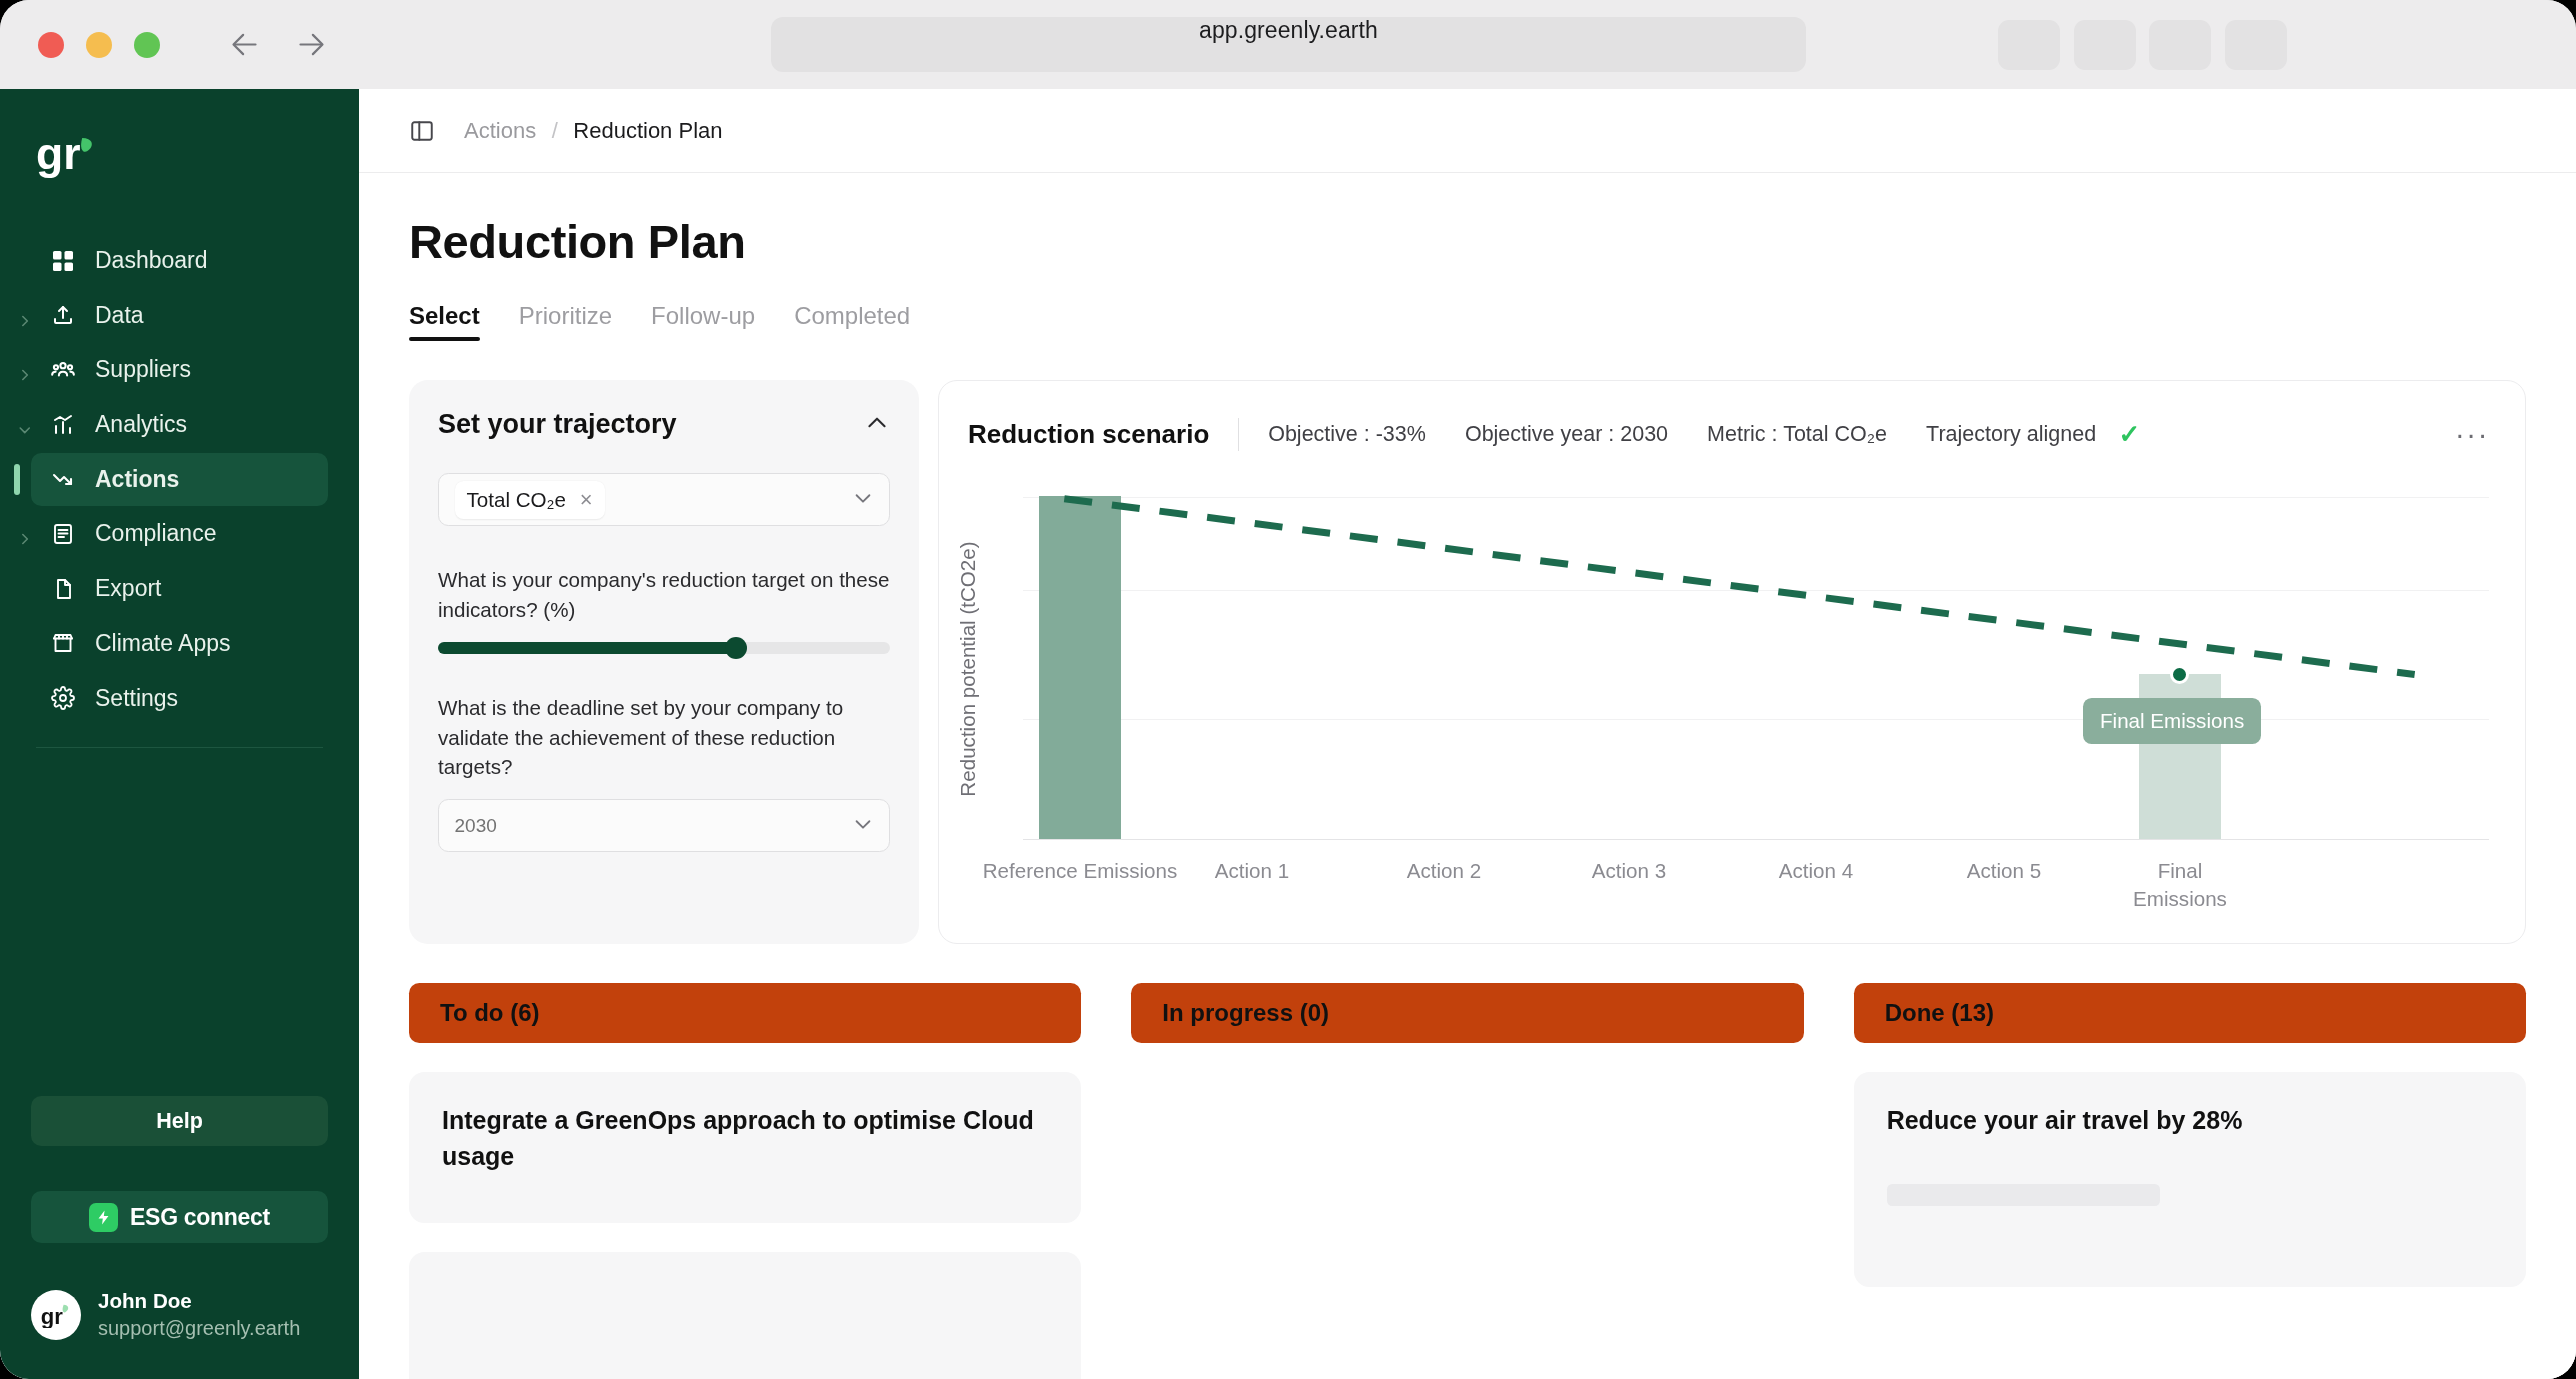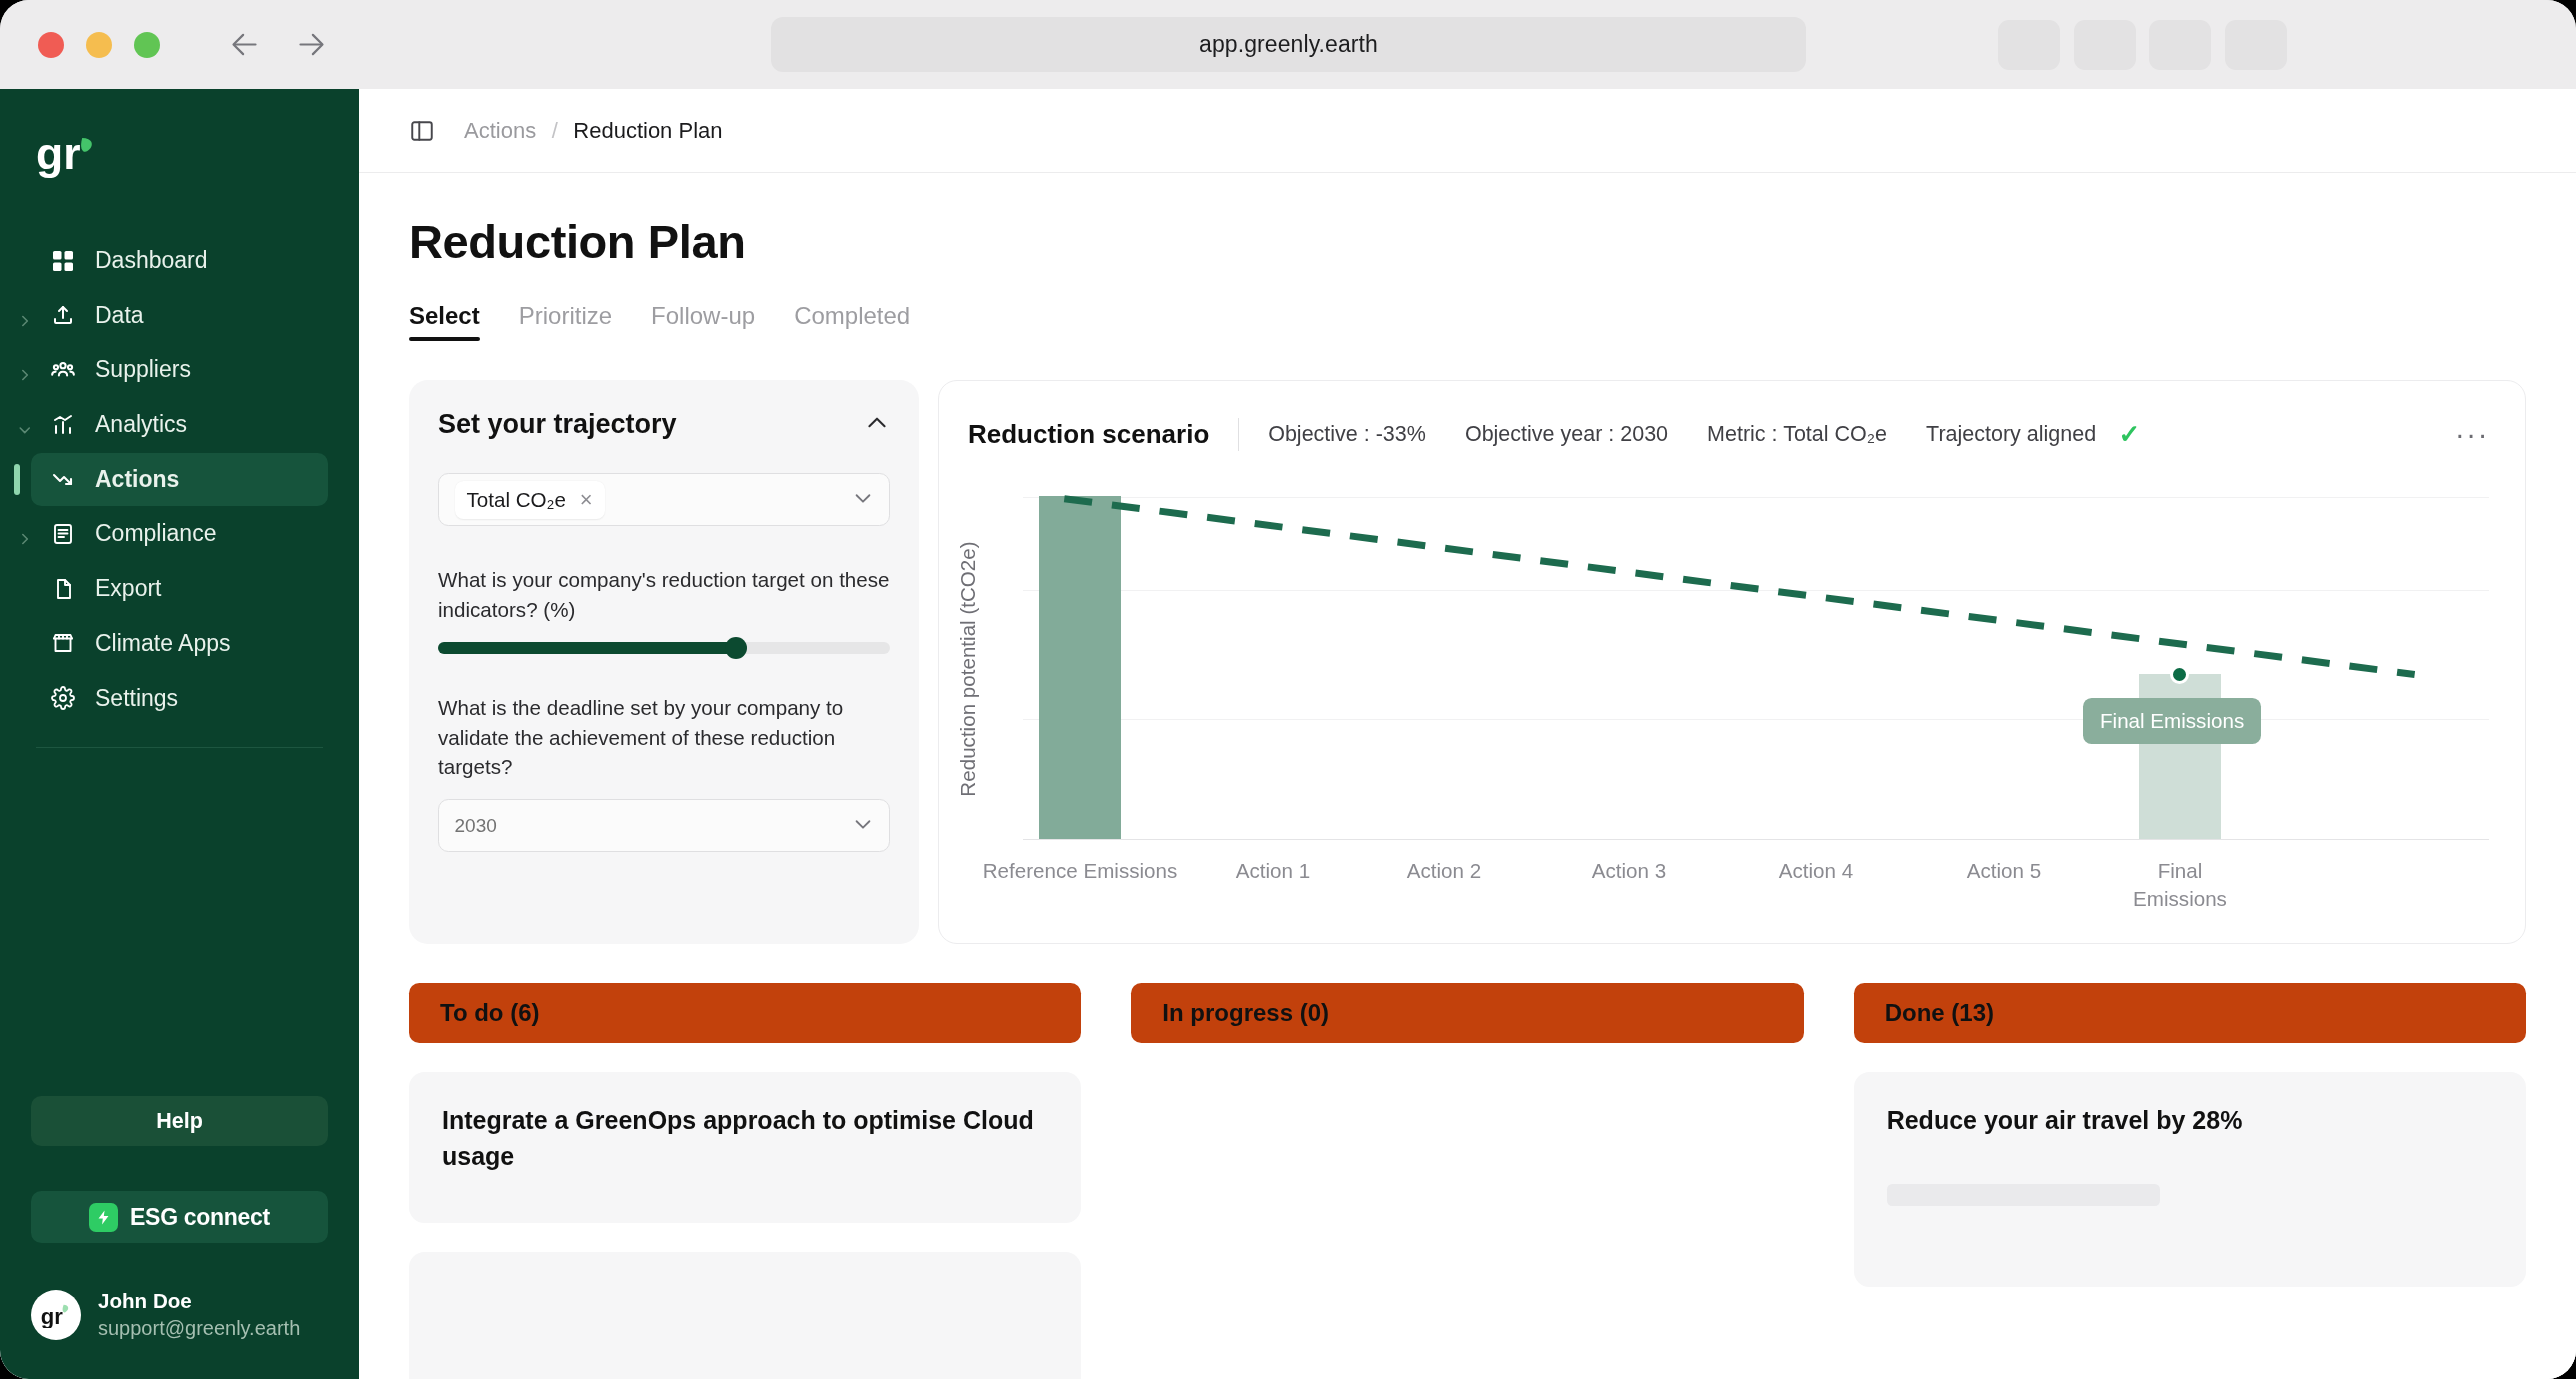--- a/index.html
+++ b/index.html
@@ -29,21 +29,21 @@
   .dot.green { background: #61c554; }
 
   .navbtns { display: flex; gap: 33px; margin-left: 67px; }
   .navbtn { width: 34px; height: 34px; display: flex; align-items: center; justify-content: center; }
   .navbtn svg { display: block; }
 
   .urlbar {
     position: absolute; left: 771px; top: 17px;
     width: 1035px; height: 55px;
     background: #e2e1e2; border-radius: 12px;
-    display: flex; align-items: center; justify-content: center;
+    display: flex; justify-content: center;
   }
   .urltext { font-size: 23px; color: #1d1d1f; letter-spacing: 0.1px; }
 
   .chrome-right { position: absolute; right: 289px; top: 20px; display: flex; gap: 13.7px; }
   .chip-btn { width: 62px; height: 50px; background: #e3e2e3; border-radius: 11px; }
 
   
   .app {
     position: absolute; top: 89px; left: 0; right: 0; bottom: 0;
     display: flex; background: #fff;
@@ -543,21 +543,21 @@
               <polyline points="40,2 1348,207" fill="none" stroke="#1d6b4e" stroke-width="7" stroke-dasharray="28 20" stroke-linecap="butt" vector-effect="non-scaling-stroke"></polyline>
             </svg>
 
             <div class="linepoint" style="left:1147px; top:168px;"></div>
 
             <div class="tooltip" style="left:1060px; top:201px;">Final Emissions</div>
           </div>
 
           <div class="xticks">
             <div class="xtick" style="left:57px;">Reference Emissions</div>
-            <div class="xtick" style="left:250px;">Action 1</div>
+            <div class="xtick" style="left:229px;">Action 1</div>
             <div class="xtick" style="left:421px;">Action 2</div>
             <div class="xtick" style="left:606px;">Action 3</div>
             <div class="xtick" style="left:793px;">Action 4</div>
             <div class="xtick" style="left:981px;">Action 5</div>
             <div class="xtick" style="left:1157px; width:129px;">Final Emissions</div>
           </div>
         </div>
       </div>
 
       <div class="row-bottom">

